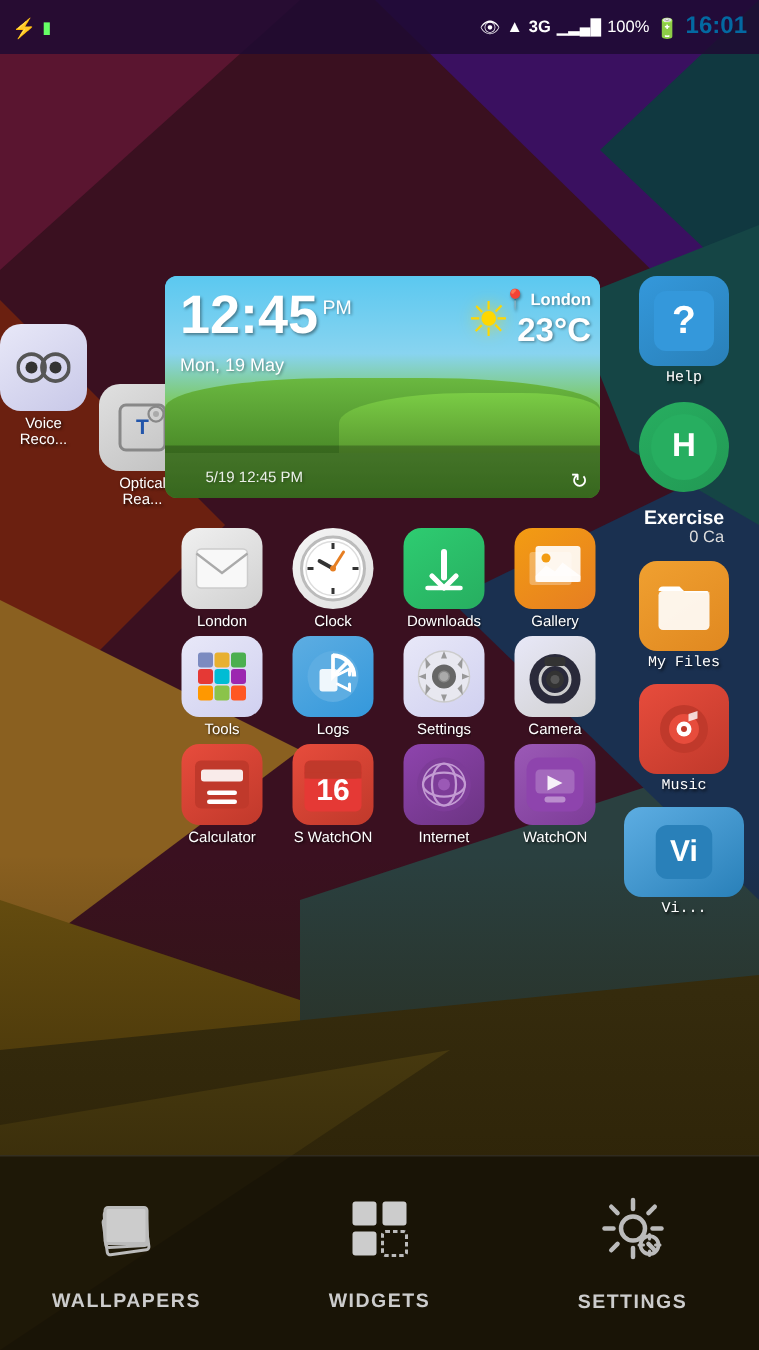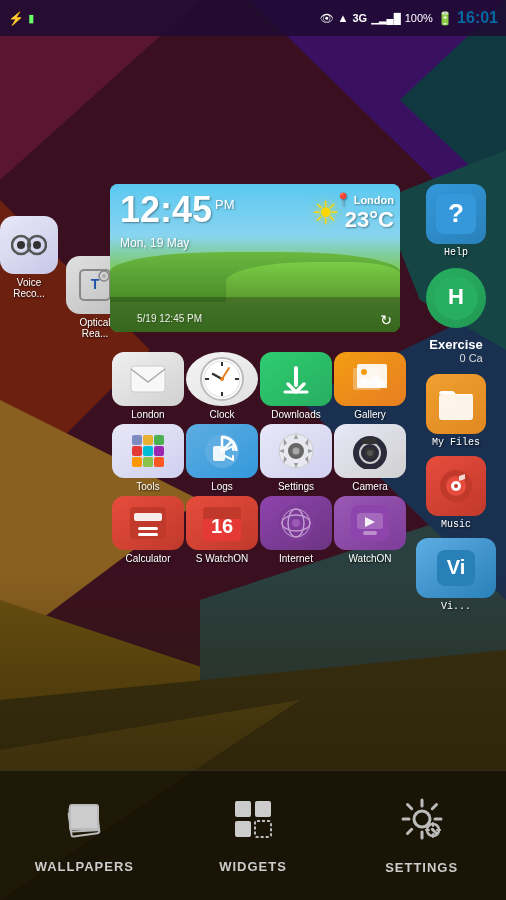--- a/index.html
+++ b/index.html
@@ -169,21 +169,21 @@
       padding: 4px;
     }
     .app-item {
       display: flex;
       flex-direction: column;
       align-items: center;
       width: 68px;
       cursor: pointer;
     }
     .app-icon {
-      width: 72px;
+      width: 54px;
       height: 54px;
       border-radius: 12px;
       display: flex;
       align-items: center;
       justify-content: center;
       font-size: 22px;
       margin-bottom: 3px;
       position: relative;
       overflow: hidden;
     }

